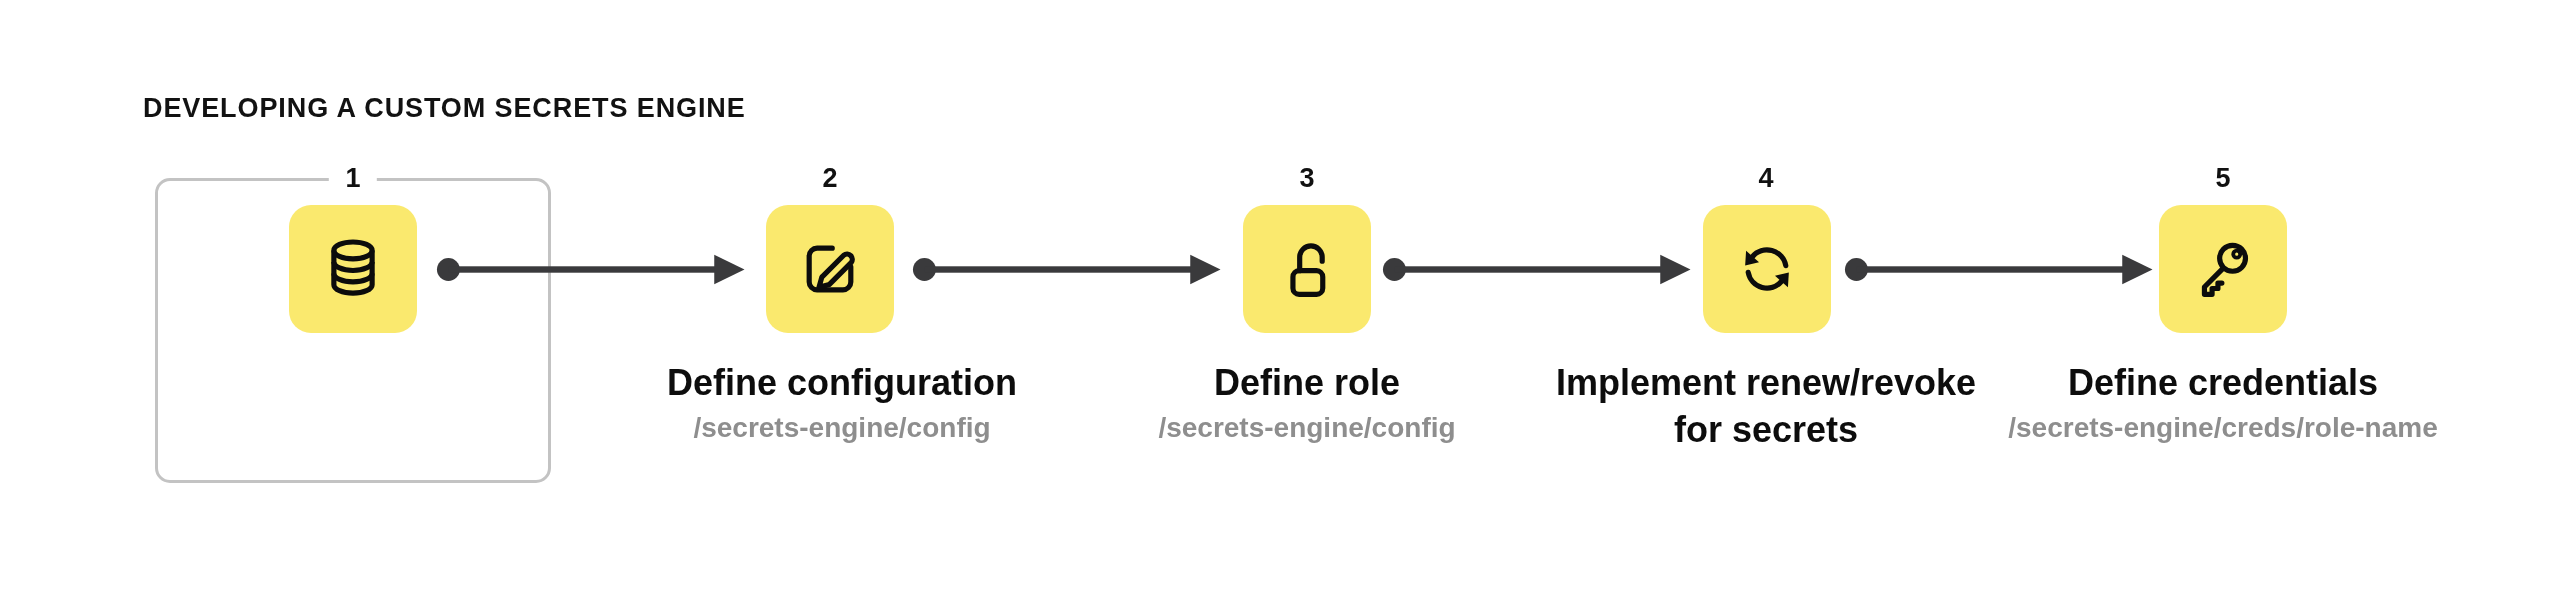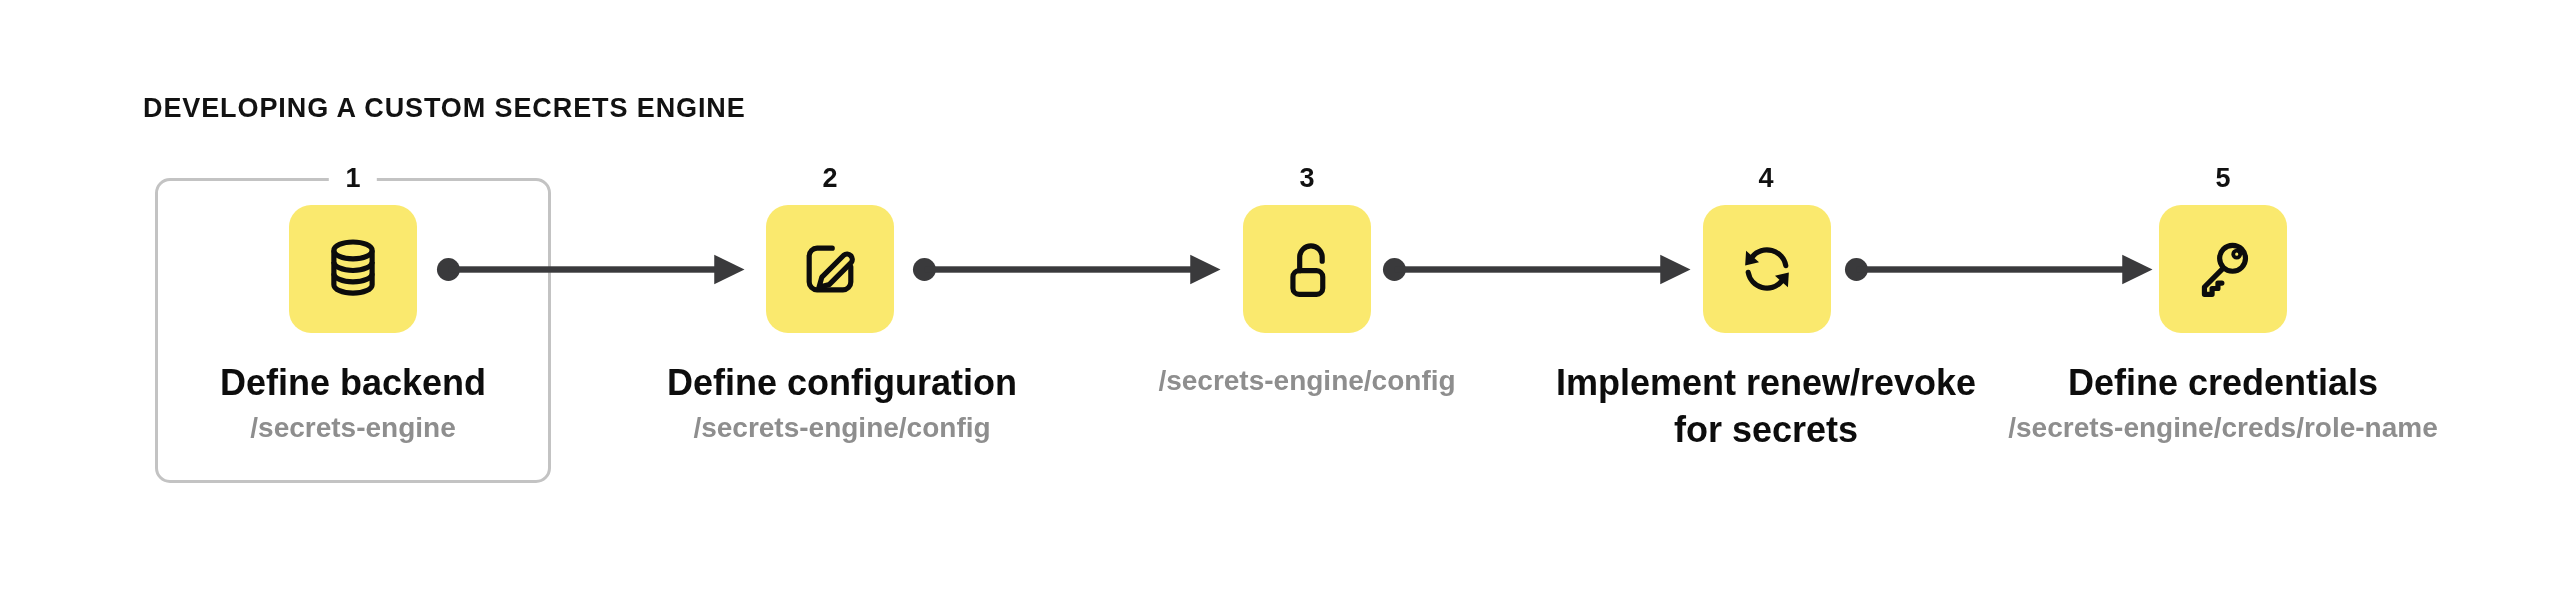--- a/index.html
+++ b/index.html
@@ -124,37 +124,34 @@
     <circle cx="13" cy="18" r="12.5" fill="#3a3a3c"></circle>
     <rect x="13" y="14.5" width="296" height="7" fill="#3a3a3c"></rect>
     <path d="M303 2 L336 18 L303 34 Z" fill="#3a3a3c"></path>
   </svg>
   <svg class="connector" style="left:1843px" viewBox="0 0 336 36">
     <circle cx="13" cy="18" r="12.5" fill="#3a3a3c"></circle>
     <rect x="13" y="14.5" width="296" height="7" fill="#3a3a3c"></rect>
     <path d="M303 2 L336 18 L303 34 Z" fill="#3a3a3c"></path>
   </svg>
 
-  <div class="step-text" style="left:353px">
-    <div class="step-title">
-      <span class="line">Define backend</span>
-
-    </div>
-    <div class="step-path">/secrets-engine</div>
-  </div>
 
   <div class="step-text" style="left:842px">
     <div class="step-title">
       <span class="line">Define configuration</span>
 
     </div>
     <div class="step-path">/secrets-engine/config</div>
   </div>
 
   <div class="step-text" style="left:1307px">
+    <div class="step-title">
+      <span class="line">Define role</span>
+
+    </div>
     <div class="step-path">/secrets-engine/config</div>
   </div>
 
   <div class="step-text" style="left:2223px">
     <div class="step-title">
       <span class="line">Define credentials</span>
 
     </div>
     <div class="step-path">/secrets-engine/creds/role-name</div>
   </div>

